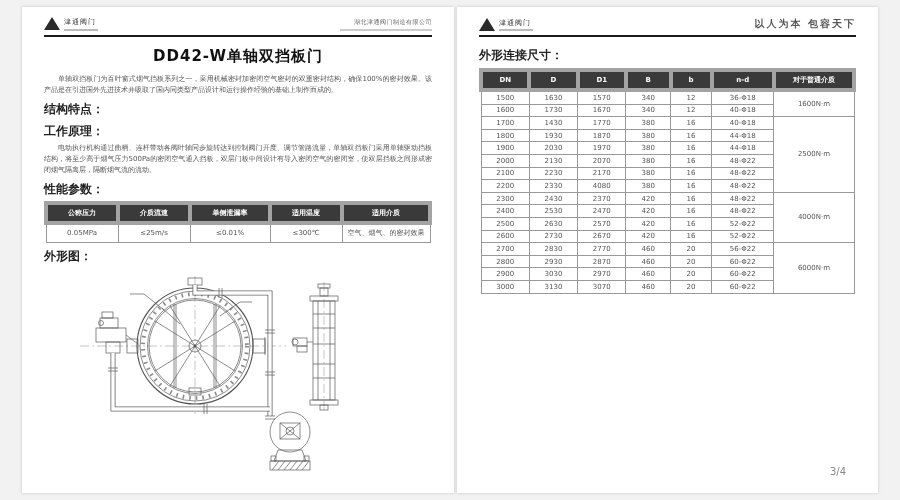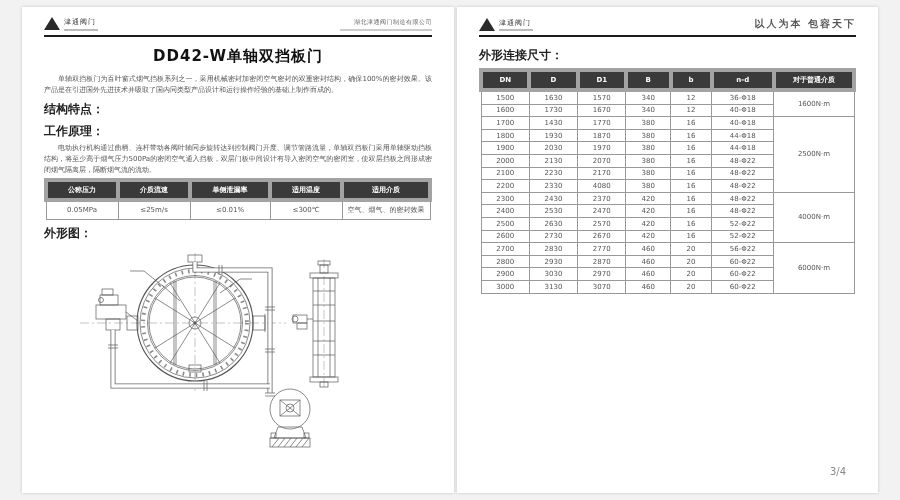--- a/index.html
+++ b/index.html
@@ -65,20 +65,21 @@
 
     <div class="doc-title">DD42-W单轴双挡板门</div>
 
     <div class="para">单轴双挡板门为百叶窗式烟气挡板系列之一，采用机械密封加密闭空气密封的双重密封结构，确保100%的密封效果。该产品是在引进国外先进技术并吸取了国内同类型产品设计和运行操作经验的基础上制作而成的。</div>
 
     <div class="sec-h">结构特点：</div>
 
     <div class="sec-h">工作原理：</div>
     <div class="para">电动执行机构通过曲柄、连杆带动各阀叶轴同步旋转达到控制阀门开度、调节管路流量，单轴双挡板门采用单轴驱动挡板结构，将至少高于烟气压力500Pa的密闭空气通入挡板，双层门板中间设计有导入密闭空气的密闭室，使双层挡板之间形成密闭烟气隔离层，隔断烟气流的流动。</div>
 
+    <div class="sec-h">性能参数：</div>
     <table class="perf-table">
       <thead>
           <tr>
             <th>公称压力</th>
             <th>介质流速</th>
             <th>单侧泄漏率</th>
             <th>适用温度</th>
             <th>适用介质</th>
           </tr>
         </thead>

